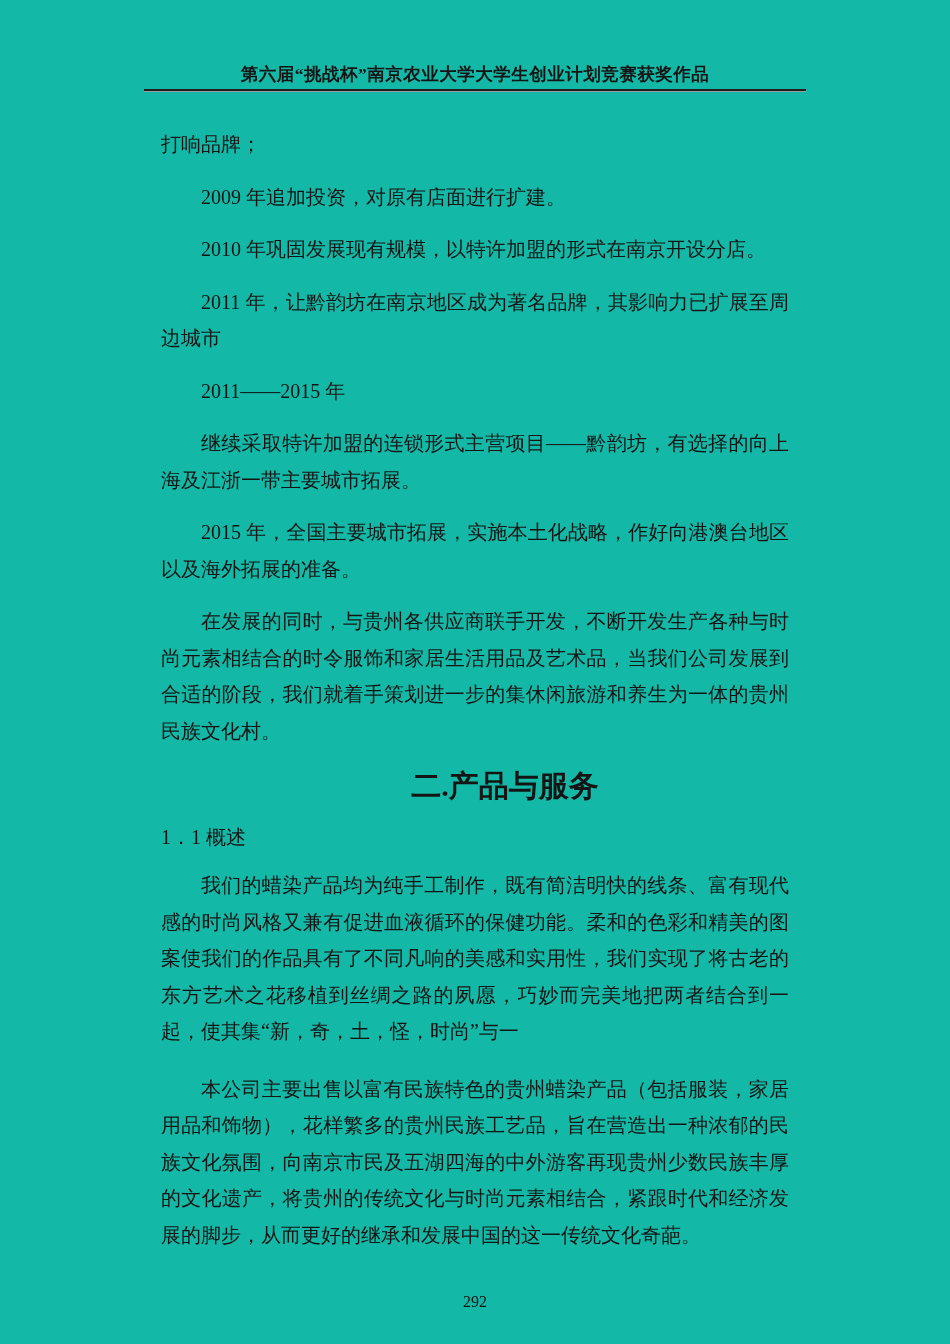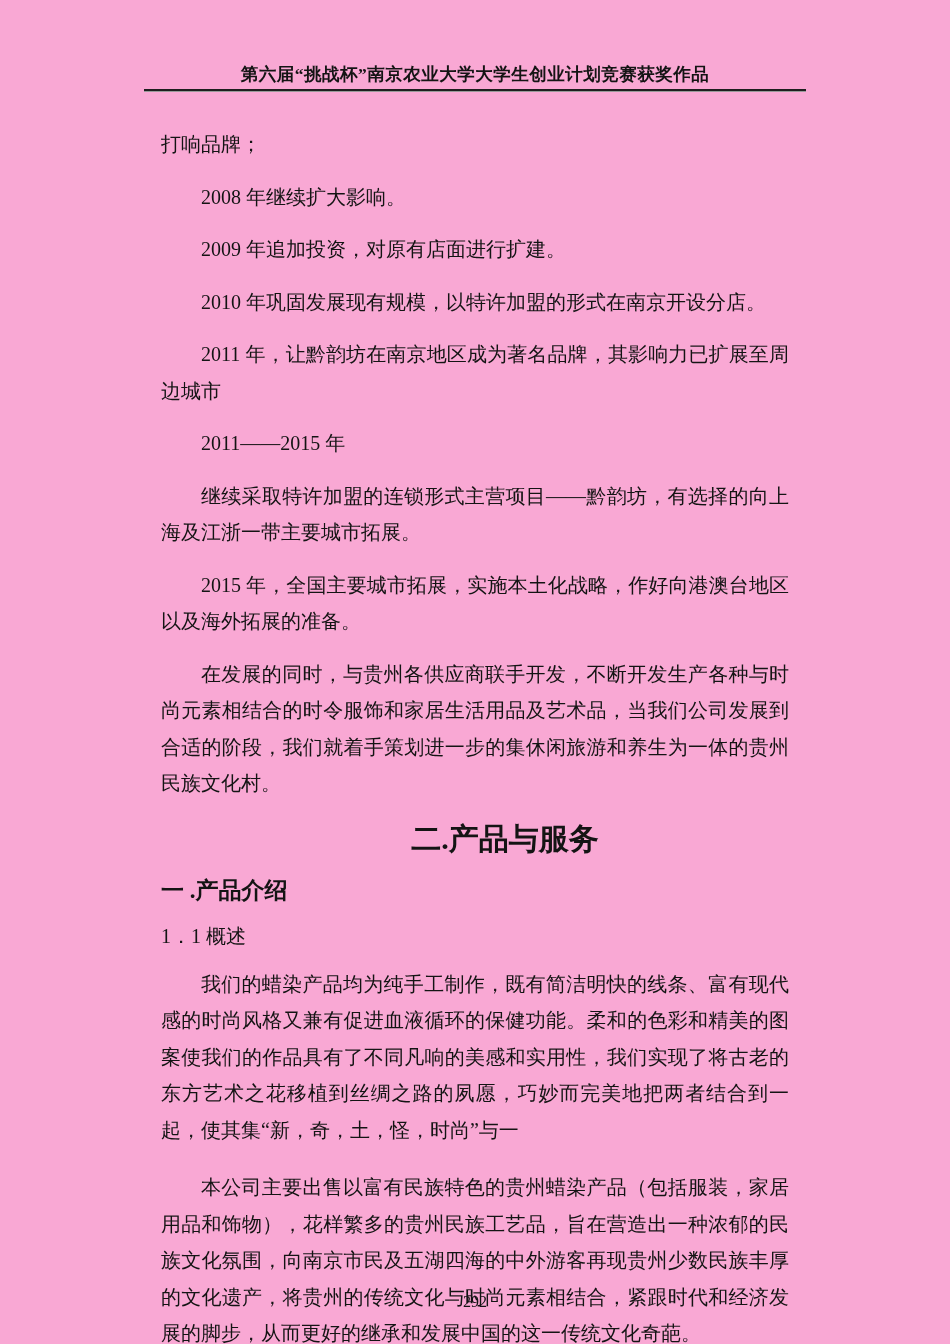--- a/index.html
+++ b/index.html
@@ -4,21 +4,21 @@
 <style>
   html, body {
     margin: 0;
     padding: 0;
     background: #ffffff;
   }
   .page {
     position: relative;
     width: 950px;
     height: 1344px;
-    background: #f9a8d4;
+    background: #14b8a6;
     color: #141414;
     font-family: "Liberation Serif", "DejaVu Serif", serif;
     overflow: hidden;
   }
   
   .header {
     position: absolute;
     top: 64px;
     left: 144px;
     width: 662px;
@@ -98,32 +98,30 @@
 <div class="page">
 
   <div class="header">
     <div class="header-title">第六届“挑战杯”南京农业大学大学生创业计划竞赛获奖作品</div>
     <div class="header-rule"></div>
   </div>
 
   <div class="doc-body">
 
     <p class="no-indent">打响品牌；</p>
-    <p class="indent">2008 年继续扩大影响。</p>
     <p class="indent">2009 年追加投资，对原有店面进行扩建。</p>
     <p class="indent">2010 年巩固发展现有规模，以特许加盟的形式在南京开设分店。</p>
     <p class="indent">2011 年，让黔韵坊在南京地区成为著名品牌，其影响力已扩展至周边城市</p>
     <p class="indent">2011——2015 年</p>
     <p class="indent">继续采取特许加盟的连锁形式主营项目——黔韵坊，有选择的向上海及江浙一带主要城市拓展。</p>
     <p class="indent">2015 年，全国主要城市拓展，实施本土化战略，作好向港澳台地区以及海外拓展的准备。</p>
     <p class="indent">在发展的同时，与贵州各供应商联手开发，不断开发生产各种与时尚元素相结合的时令服饰和家居生活用品及艺术品，当我们公司发展到合适的阶段，我们就着手策划进一步的集休闲旅游和养生为一体的贵州民族文化村。</p>
 
     <p class="section-title">二.产品与服务</p>
 
-    <p class="subsection-title">一 .产品介绍</p>
 
     <p class="subsubsection-title">1．1 概述</p>
 
     <p class="indent">我们的蜡染产品均为纯手工制作，既有简洁明快的线条、富有现代感的时尚风格又兼有促进血液循环的保健功能。柔和的色彩和精美的图案使我们的作品具有了不同凡响的美感和实用性，我们实现了将古老的东方艺术之花移植到丝绸之路的夙愿，巧妙而完美地把两者结合到一起，使其集“新，奇，土，怪，时尚”与一</p>
     <p class="indent intro-first">本公司主要出售以富有民族特色的贵州蜡染产品（包括服装，家居用品和饰物），花样繁多的贵州民族工艺品，旨在营造出一种浓郁的民族文化氛围，向南京市民及五湖四海的中外游客再现贵州少数民族丰厚的文化遗产，将贵州的传统文化与时尚元素相结合，紧跟时代和经济发展的脚步，从而更好的继承和发展中国的这一传统文化奇葩。</p>
 
   </div>
 
   <div class="footer">
     <span>292</span>

